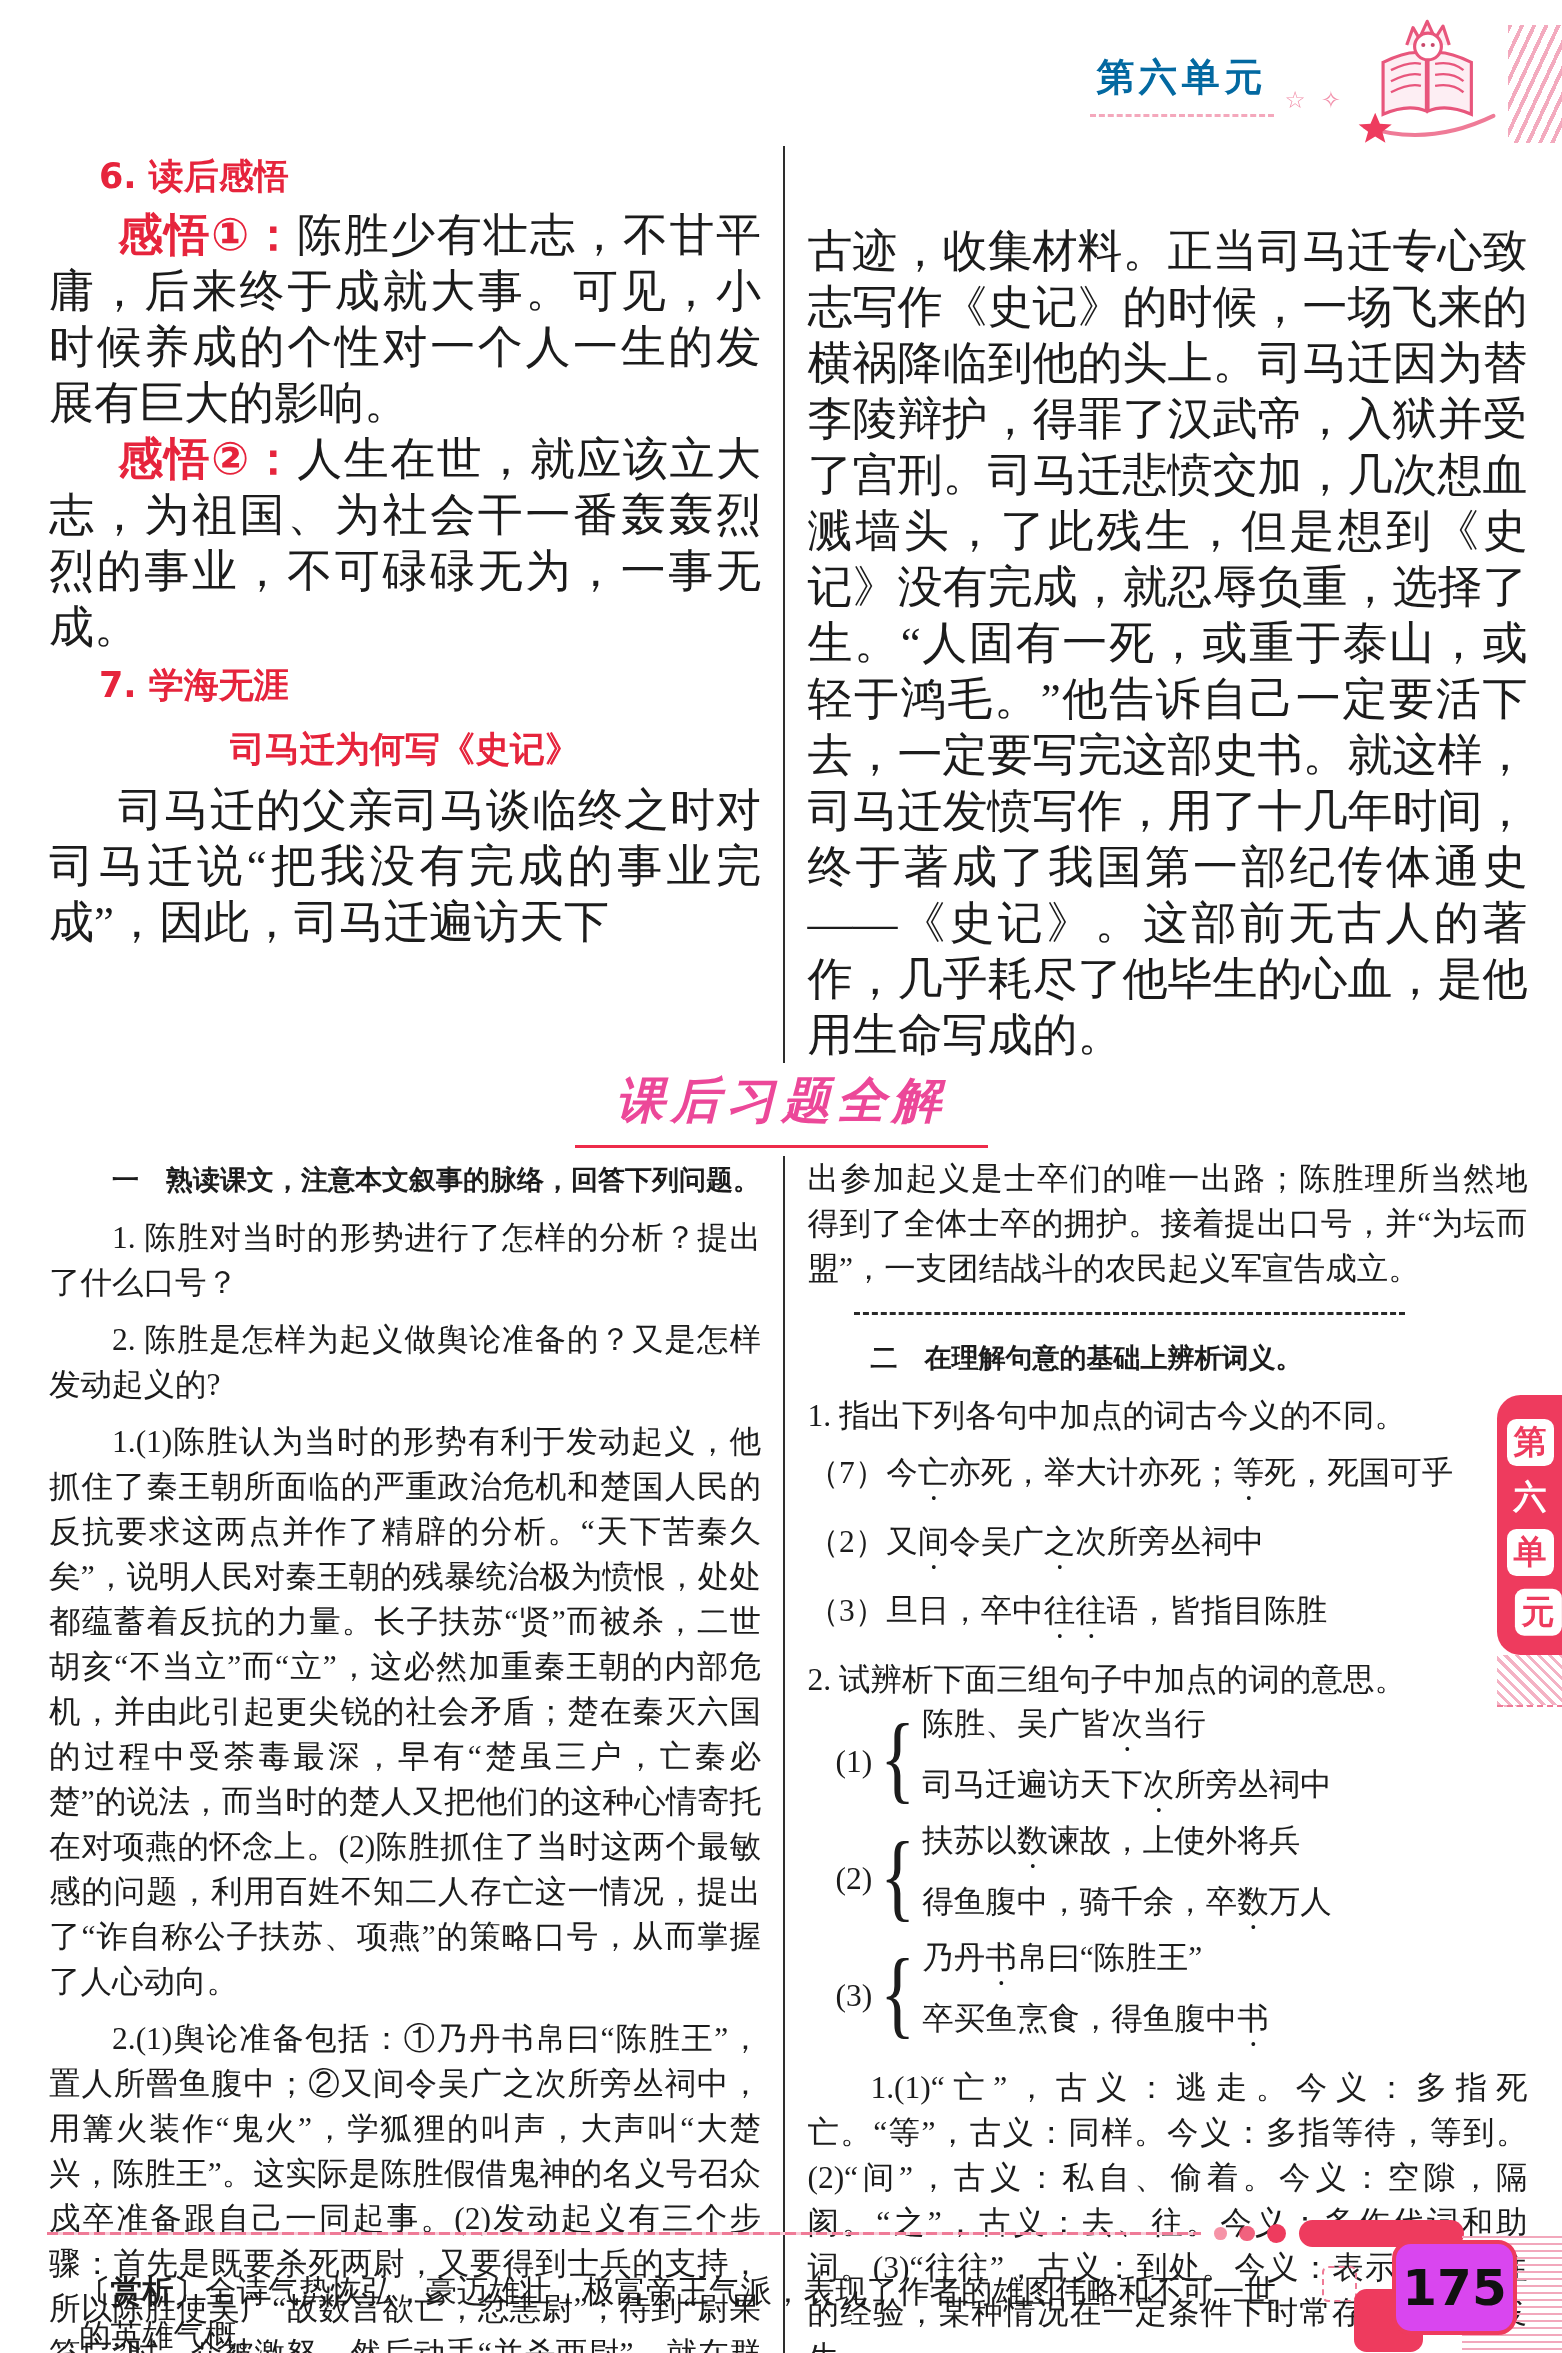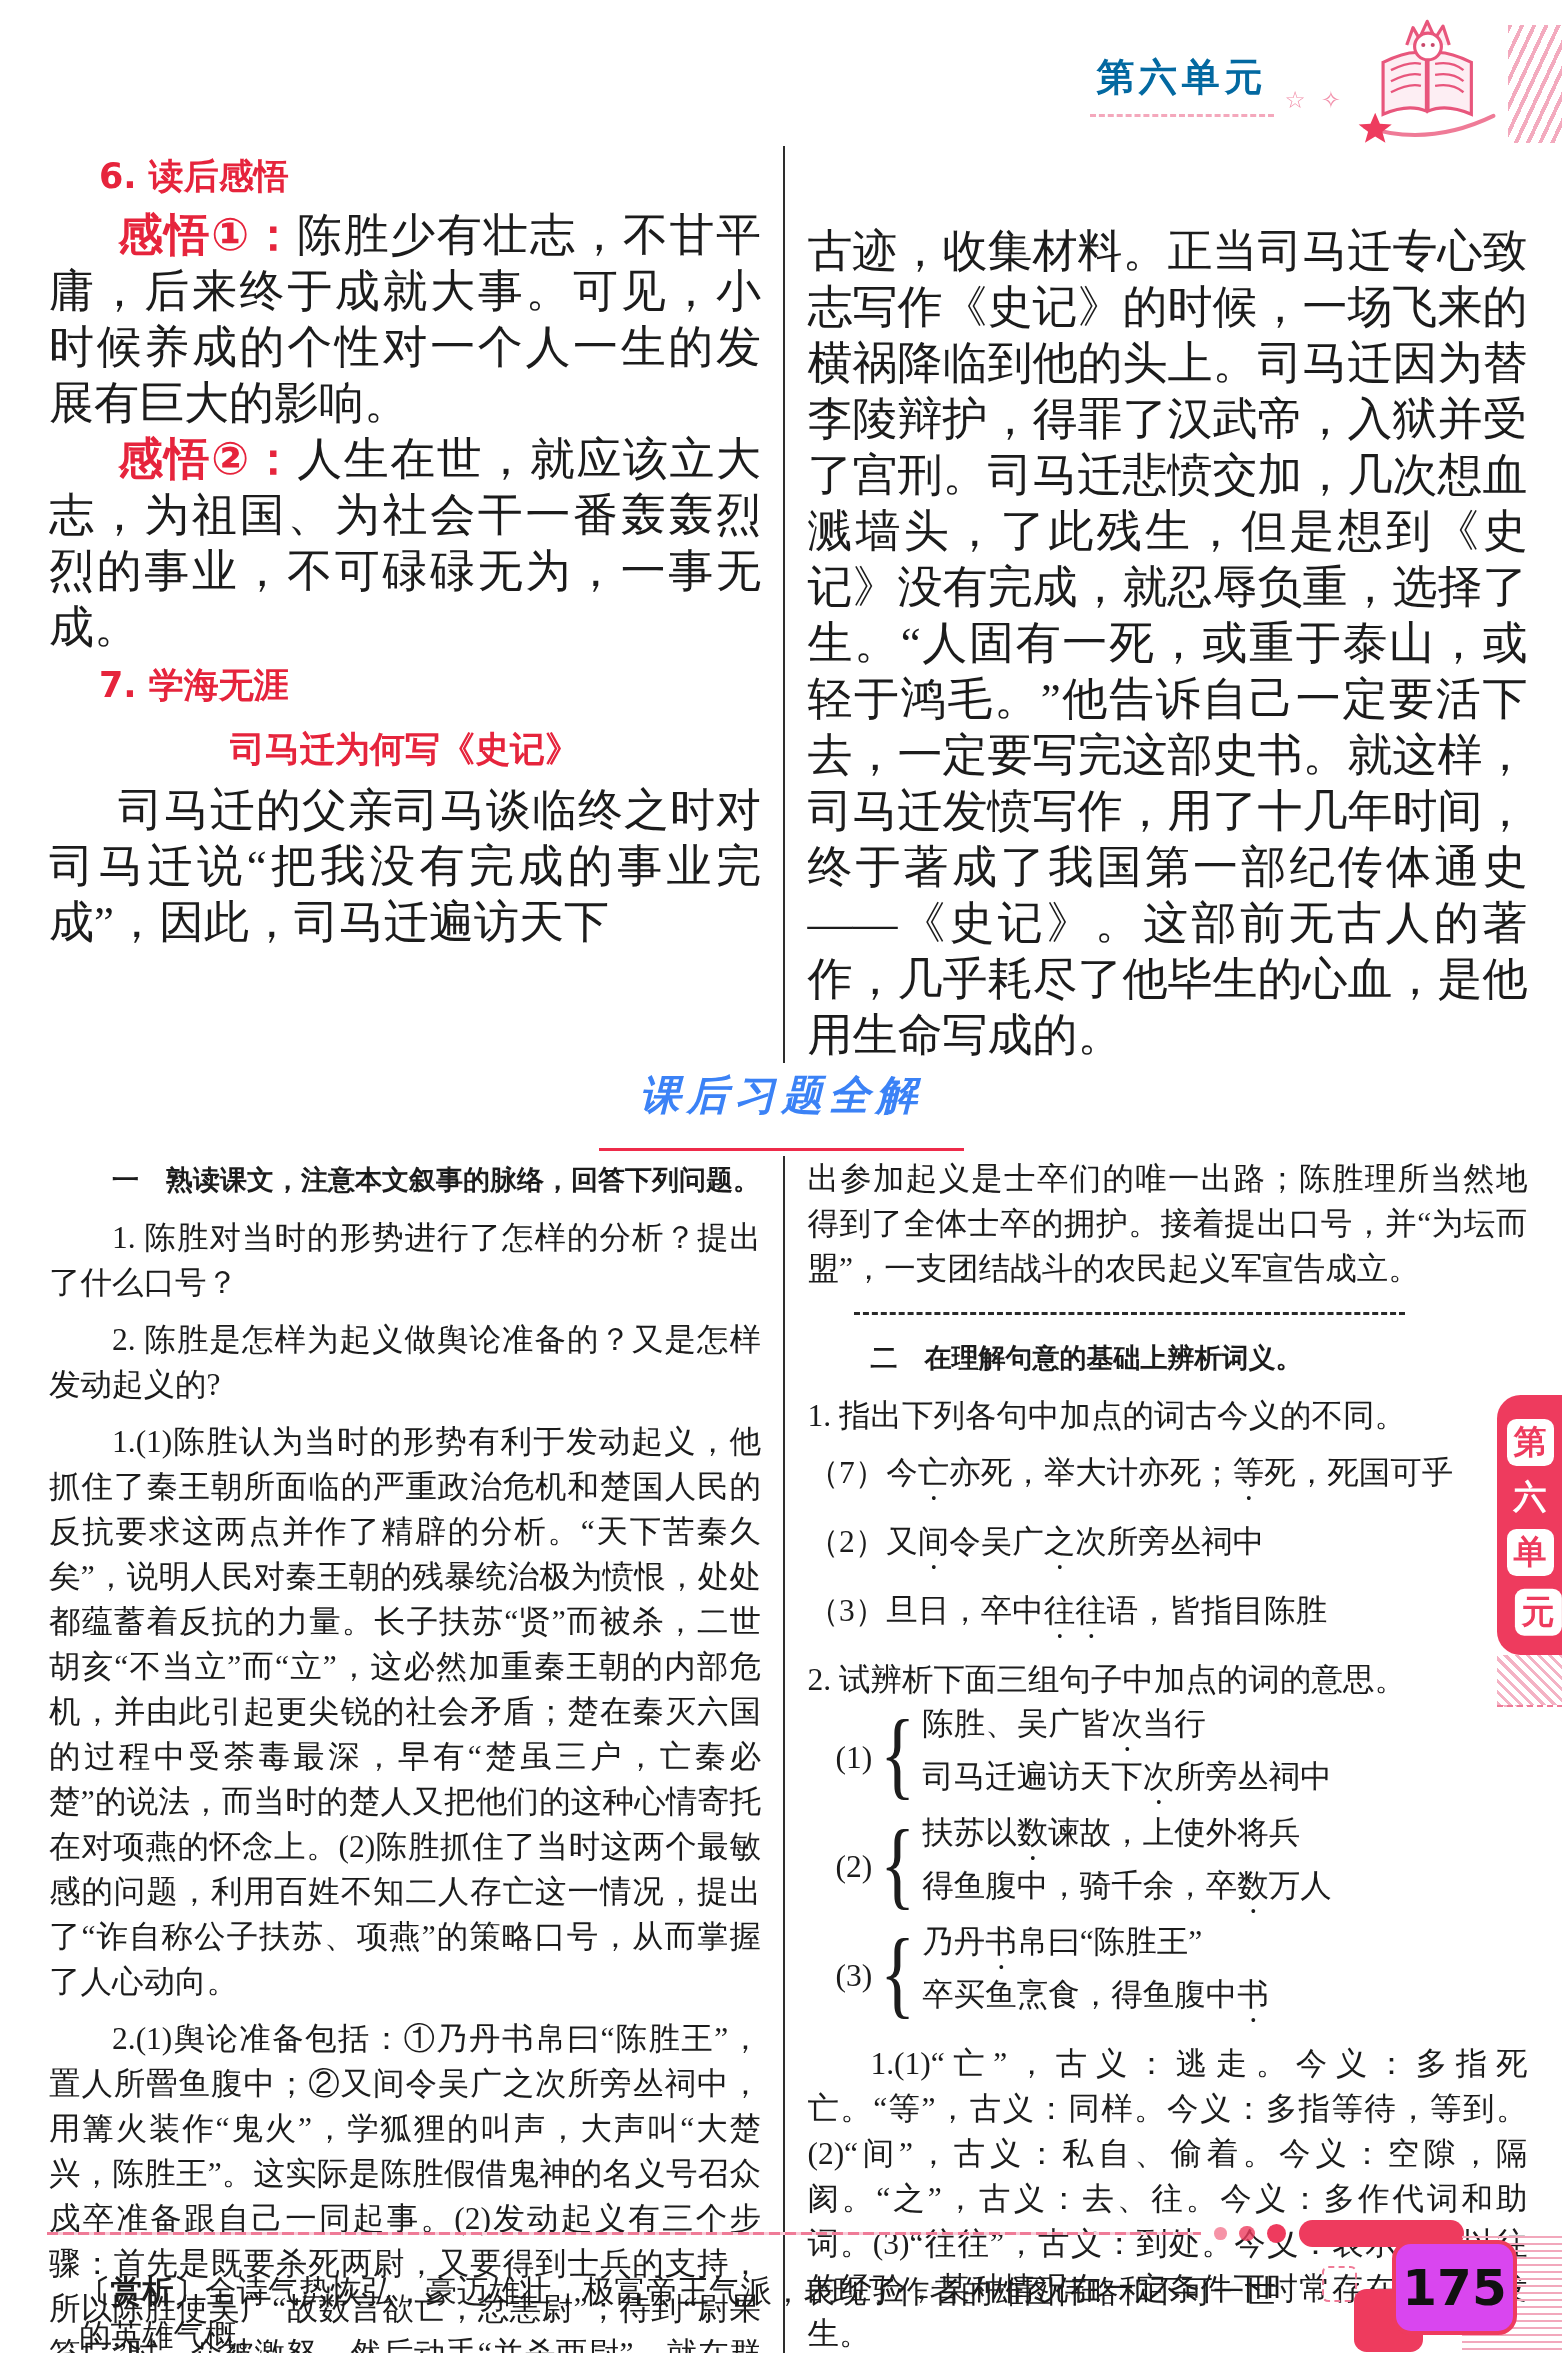--- a/index.html
+++ b/index.html
@@ -21,36 +21,36 @@
   .body-text{font-size:45px;line-height:56px;text-align:justify;}
   .indent{text-indent:69px;}
   .red-head{color:#e6243c;font-family:"DejaVu Sans","Liberation Sans",sans-serif;font-weight:bold;
             font-size:35px;line-height:61px;margin-left:50px;}
   .red-center{color:#e6243c;font-family:"DejaVu Sans","Liberation Sans",sans-serif;font-weight:bold;
               font-size:35px;line-height:66px;text-align:center;}
   .glabel{color:#e6243c;font-family:"DejaVu Sans","Liberation Sans",sans-serif;font-weight:bold;}
   .pad-top{padding-top:77px;}
   
   .banner{height:93px;text-align:center;padding-top:4.7px;box-sizing:border-box;}
-  .banner-text{display:inline-block;color:#3b82f6;font-family:"DejaVu Sans","Liberation Sans",sans-serif;
-               font-weight:bold;font-style:italic;font-size:41px;letter-spacing:6.3px;
-               padding:0 41px 25px 41px;border-bottom:3.1px solid #ee2b4a;}
+  .banner-text{display:inline-block;color:#ec4899;font-family:"DejaVu Sans","Liberation Sans",sans-serif;
+               font-weight:bold;font-style:italic;font-size:49px;letter-spacing:6.3px;
+               padding:0 41px 11px 41px;border-bottom:3.1px solid #ee2b4a;}
   
   .ex-text{font-size:31.5px;line-height:45px;text-align:justify;}
   .ex-indent{text-indent:63px;}
   .bold-head{font-family:"DejaVu Sans","Liberation Sans",sans-serif;font-weight:bold;font-size:27px;line-height:47px;}
   .gap-s{margin-top:12px;}
   .dashes{border-top:3.1px dashed #2a2a2a;width:551px;margin:20.5px 0 19px 47px;}
   .dot{text-emphasis:filled dot #1c1c1c;-webkit-text-emphasis:filled dot #1c1c1c;
        text-emphasis-position:under right;-webkit-text-emphasis-position:under;}
   .group{display:flex;align-items:center;margin:3.1px 0 3.1px 28px;}
   .group-label{font-size:31.5px;flex:0 0 auto;}
   .brace{font-size:98px;line-height:1;font-weight:400;margin:-6.3px 1.6px 0 1.6px;flex:0 0 auto;
          font-family:"Liberation Serif",serif;transform:scaleX(.75);}
-  .group-lines{display:flex;flex-direction:column;gap:0;font-size:31.5px;line-height:38px;}
+  .group-lines{display:flex;flex-direction:column;gap:8px;font-size:31.5px;line-height:38px;}
   
   .footer-line{position:absolute;left:47px;top:2220px;width:1417px;display:flex;align-items:center;gap:12.6px;}
   .fl-line{flex:1;height:3.1px;background:repeating-linear-gradient(90deg,#ef7b97 0 11px,#f9ccd8 11px 15.7px);}
   .fl-dot{border-radius:50%;background:#ee3b5e;flex:0 0 auto;}
   .fl-d1{width:12.6px;height:12.6px;opacity:.55;}
   .fl-d2{width:15.7px;height:15.7px;opacity:.8;}
   .fl-d3{width:19px;height:19px;}
   .fl-bar{width:165px;height:27px;border-radius:13.4px;background:#ee3b5e;flex:0 0 auto;}
   .analysis{position:absolute;left:79px;top:2269px;width:1228px;font-size:31.5px;line-height:44px;}
   .analysis b{font-family:"DejaVu Sans","Liberation Sans",sans-serif;}

